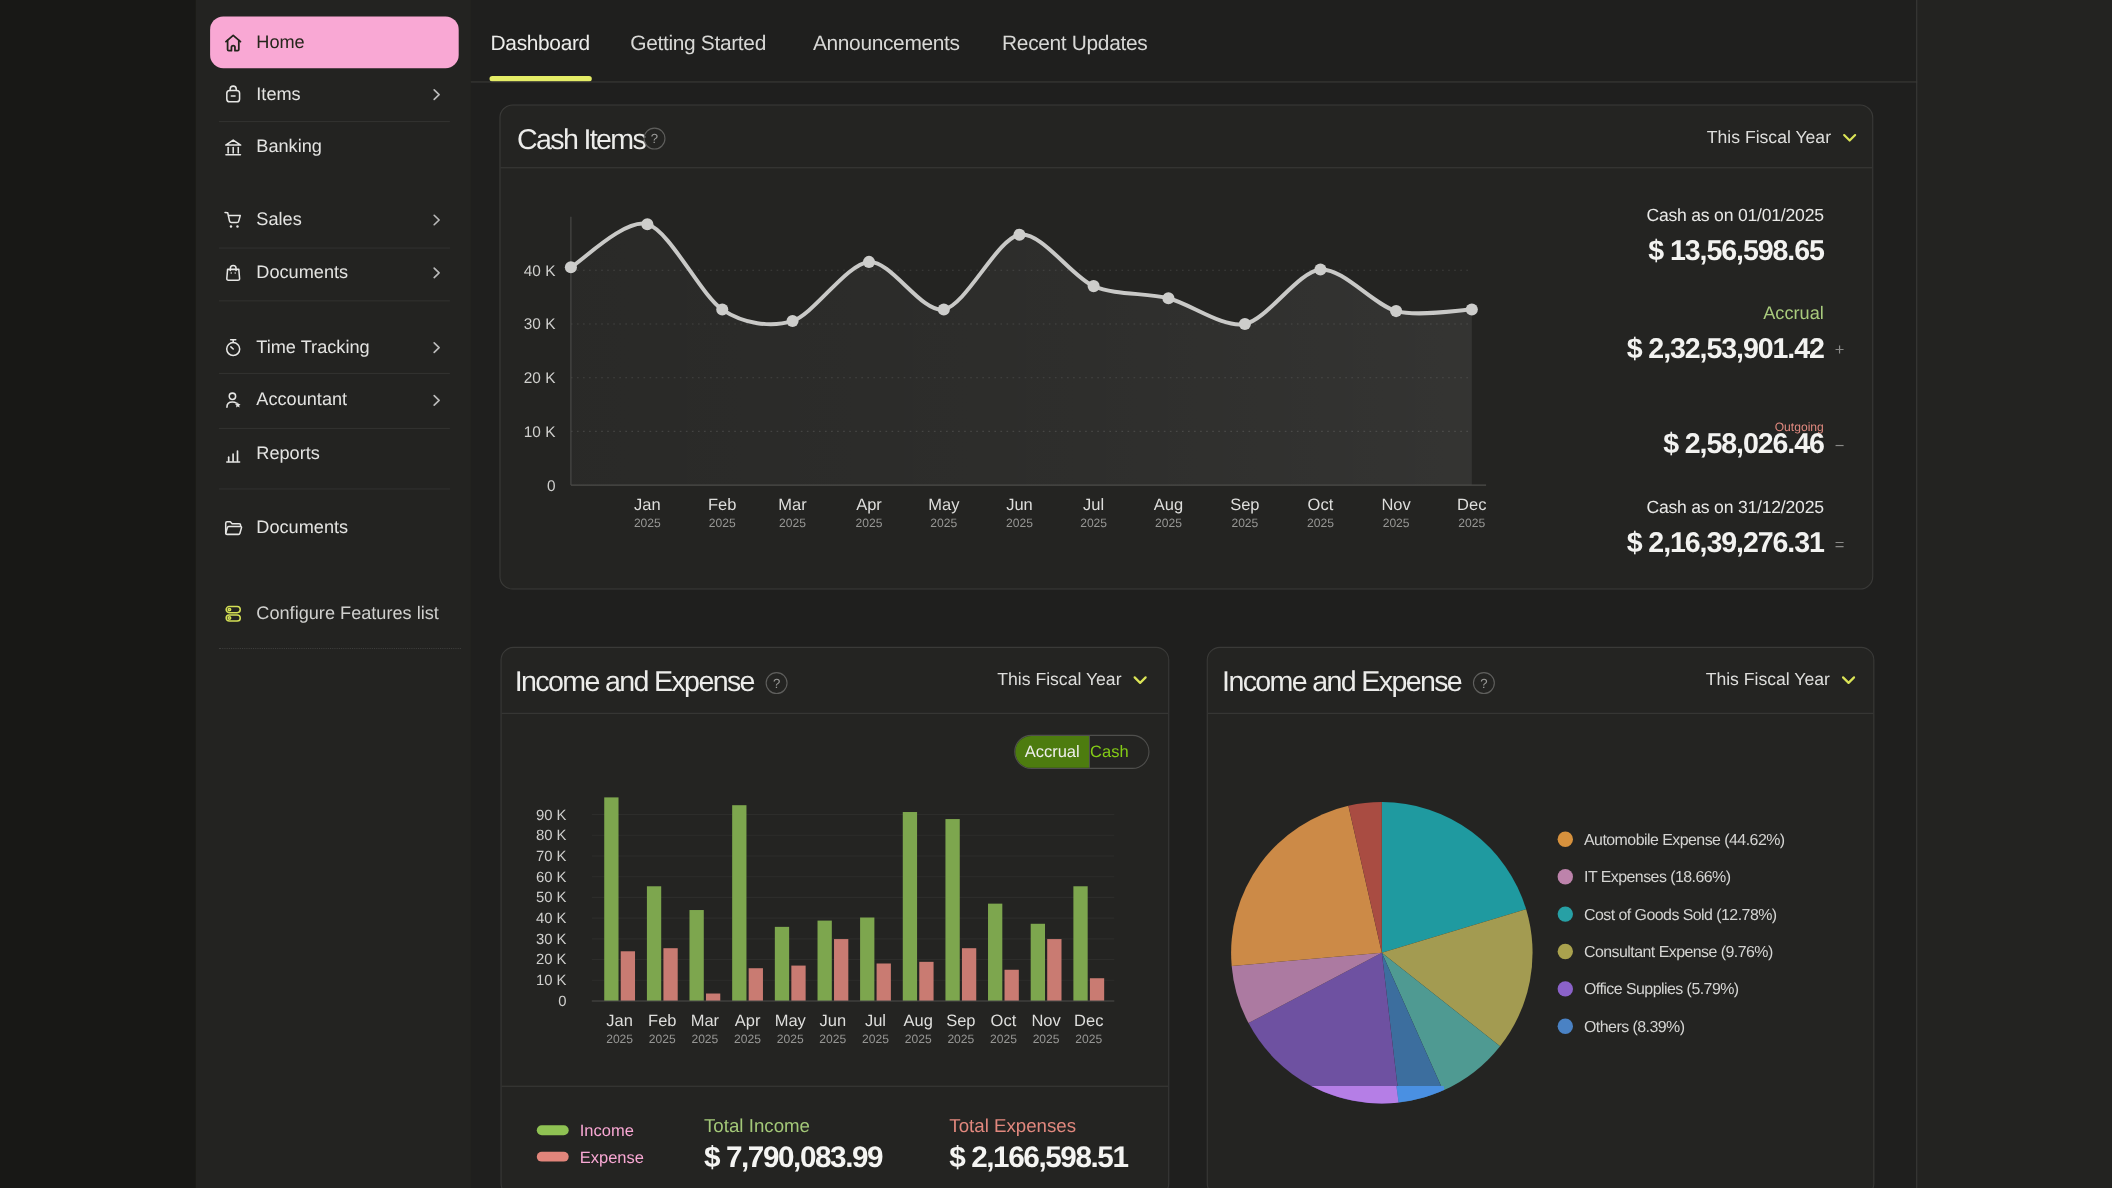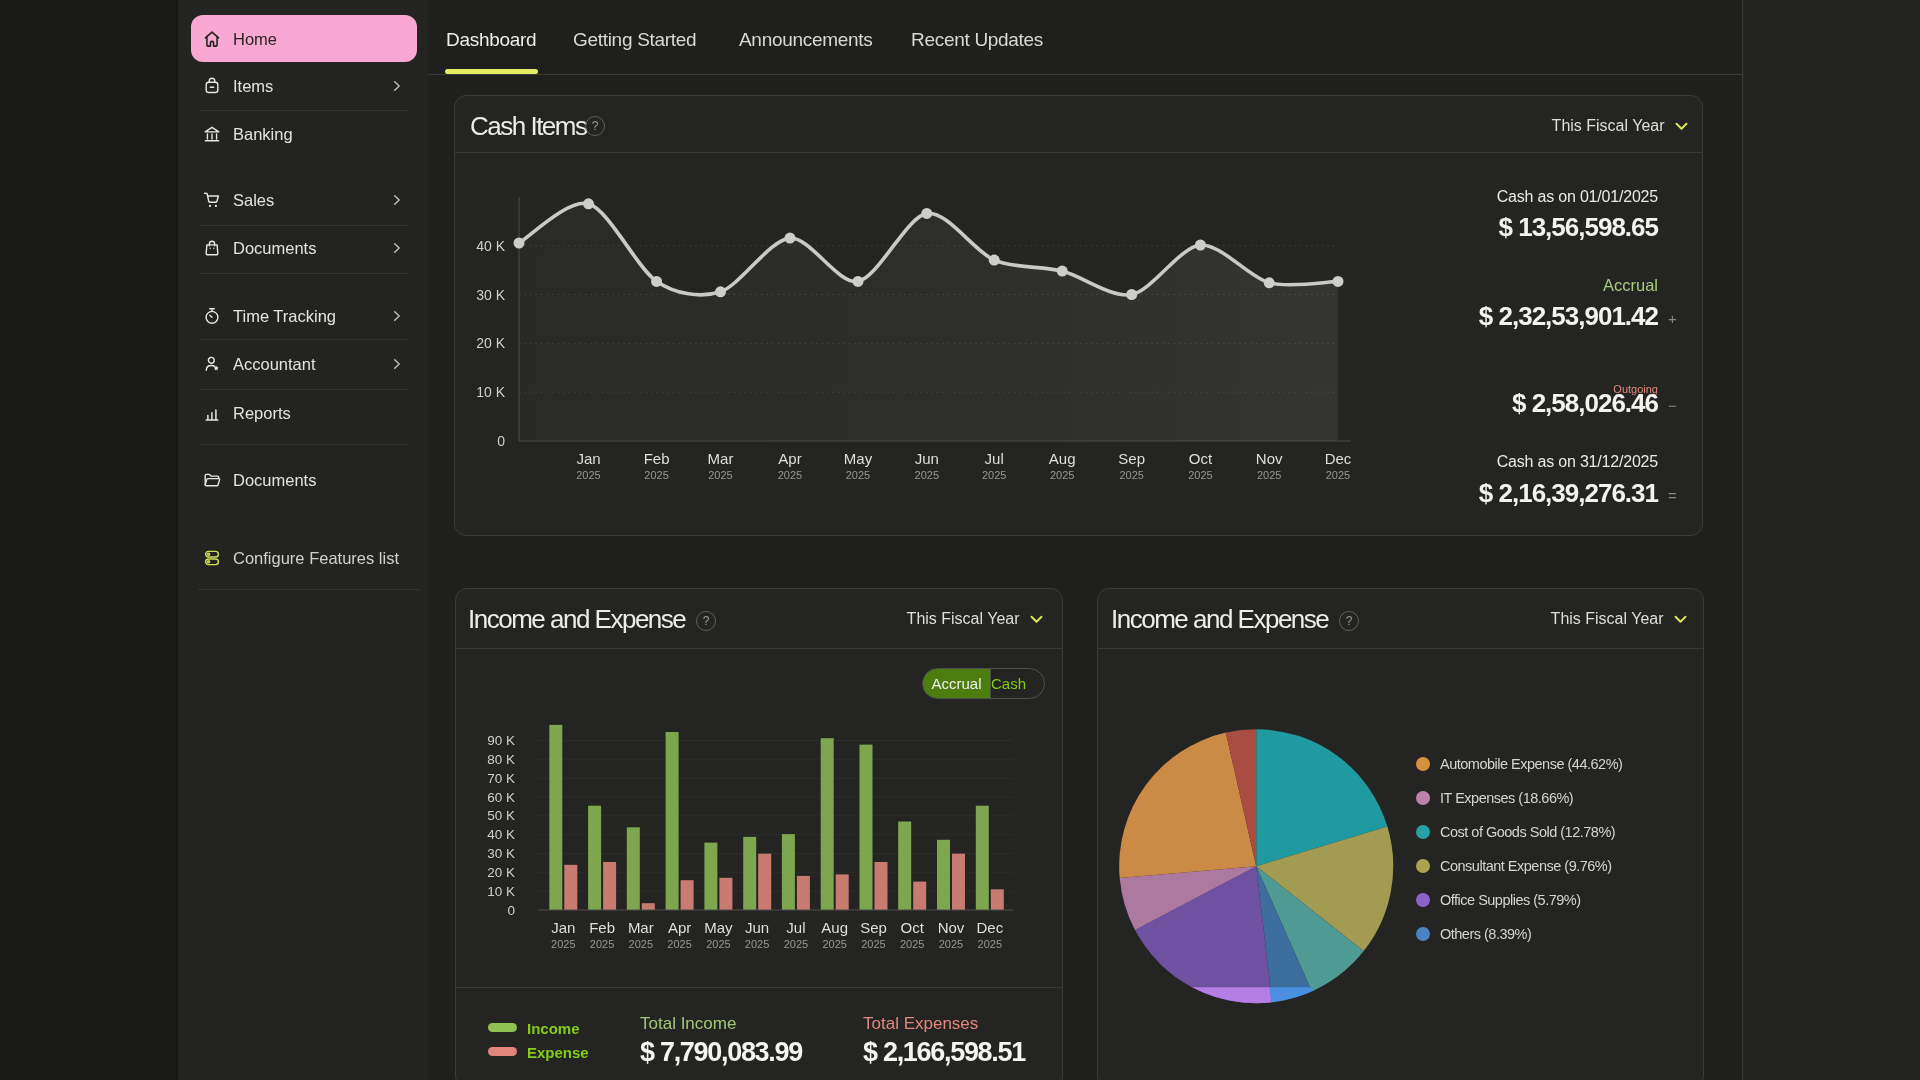--- a/index.html
+++ b/index.html
@@ -22,21 +22,21 @@
 #underline { position:absolute; left:445px; top:69px; width:93px; height:5px; border-radius:3px; background:#e4ec66; }
 #navborder { position:absolute; left:428px; top:74px; width:1315px; height:1px; background:#3a3a38; }
 .help { position:absolute; width:20px; height:20px; border:1px solid #5f5f5d; border-radius:50%; color:#9a9a98; font-size:12px; text-align:center; line-height:19px; }
 .fiscal { position:absolute; color:#dededc; font-size:16px; white-space:nowrap; }
 .cardtitle { position:absolute; color:#ececea; font-size:26px; letter-spacing:-1.5px; }
 .hsep { position:absolute; height:1px; background:#393937; }
 .rv { position:absolute; right:262px; text-align:right; white-space:nowrap; }
 .sign { position:absolute; left:1668px; color:#8a8a88; font-size:15px; }
 .bigval { font-size:26px; font-weight:700; color:#f2f2f0; letter-spacing:-1px; }
 .lgpill { position:absolute; width:29px; height:9px; border-radius:5px; }
-.lgtxt { position:absolute; color:#84cc16; font-size:15px;font-weight:bold; }
+.lgtxt { position:absolute; color:#f9a8d4; font-size:15px; }
 .tot { position:absolute; font-size:17px; }
 .totval { position:absolute; font-size:27px; font-weight:700; color:#f4f4f2; white-space:nowrap; letter-spacing:-1.3px; }
 .plg { position:absolute; color:#d4d4d2; font-size:14.5px; letter-spacing:-0.5px; white-space:nowrap; }
 .plg i { display:inline-block; width:14px; height:14px; border-radius:50%; margin-right:10px; font-style:normal; vertical-align:-2px; }
 </style>
 </head>
 <body>
 <div id="leftstrip" class="abs"></div>
 <div id="sidebar" class="abs"></div>
 <div id="rightpanel" class="abs"></div>

